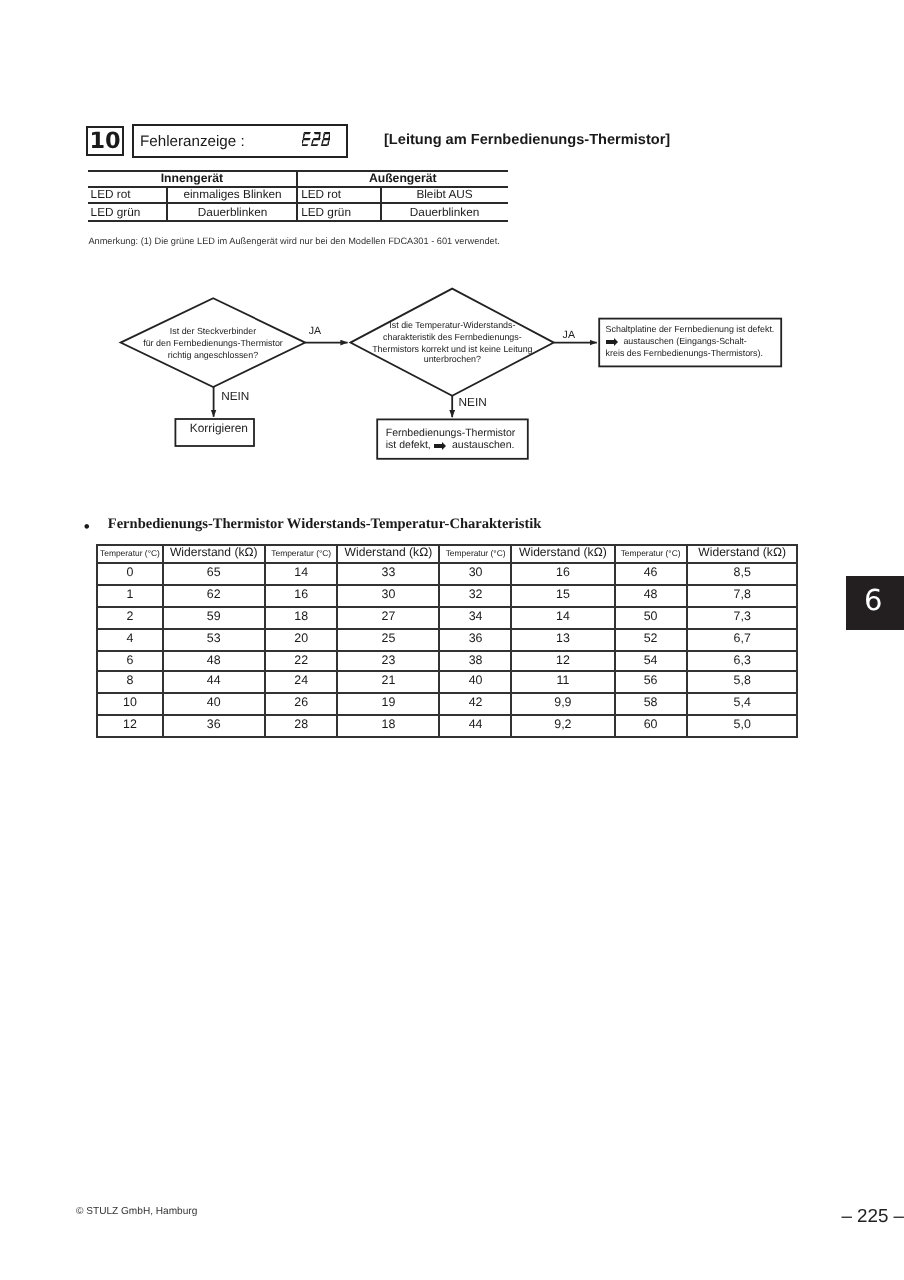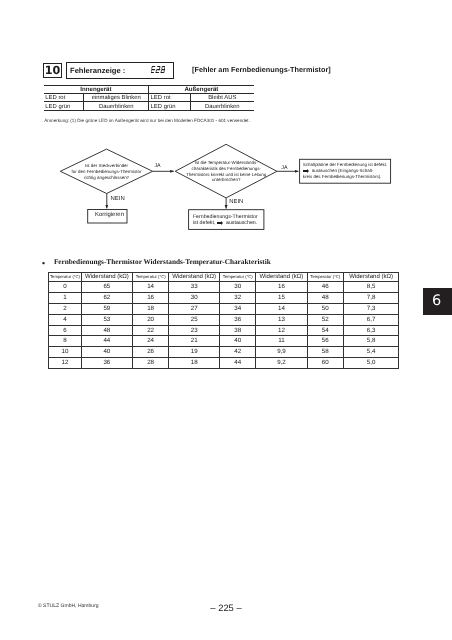--- a/index.html
+++ b/index.html
@@ -7,21 +7,21 @@
   body{width:452px;height:640px;background:#ffffff;position:relative;overflow:hidden;
        font-family:"Liberation Sans",sans-serif;color:#1a1a1a;
        -webkit-font-smoothing:antialiased;text-rendering:geometricPrecision;}
   .page{position:absolute;inset:0;}
   
   #num-box{position:absolute;left:43px;top:63px;width:19px;height:15px;border:1.25px solid #222;
            box-sizing:border-box;font-size:11.2px;line-height:14.3px;text-align:center;
            font-weight:bold;letter-spacing:0px;font-family:"DejaVu Sans",sans-serif;}
   #code-box{position:absolute;left:66px;top:62px;width:108px;height:17px;border:1.2px solid #222;
             box-sizing:border-box;}
-  #code-label{position:absolute;left:70px;top:65.5px;font-size:7.6px;font-weight:bold;}
+  #code-label{position:absolute;left:70px;top:65.5px;font-size:7.6px;font-weight:normal;}
   #code-value{position:absolute;left:150.8px;top:66.2px;}
   #header-note{position:absolute;left:192px;top:65px;font-size:7.3px;font-weight:bold;white-space:nowrap;}
   
   #led-table{position:absolute;left:43.8px;top:84.5px;width:209.9px;border-collapse:collapse;
              table-layout:fixed;}
   #led-table td,#led-table th{border:0 none;border-top:0.8px solid #2a2a2a;border-bottom:0.8px solid #2a2a2a;
              font-size:5.9px;font-weight:normal;
              padding:1.4px 0 0 0;height:6.55px;line-height:6.55px;text-align:center;white-space:nowrap;vertical-align:top;}
   #led-table th{font-weight:bold;font-size:6.1px;height:5.95px;line-height:5.95px;padding-top:1.1px;}
   #led-table td.l{text-align:left;padding-left:1.5px;}
@@ -69,21 +69,21 @@
   #res-table col.t3{width:35.9px}
   #res-table col.w3{width:51.4px}
   #res-table col.t4{width:36.3px}
   #res-table col.w4{width:55.3px}
   
   #tab{position:absolute;left:422.8px;top:287.8px;width:29.2px;height:26.8px;background:#231f20;
        color:#fff;font-size:14.5px;line-height:26.8px;text-align:center;font-family:"DejaVu Sans",sans-serif;
        padding-right:1.5px;box-sizing:border-box;font-weight:normal;}
   
   #copyright{position:absolute;left:38px;top:602.5px;font-size:5.05px;color:#333;}
-  #pageno{position:absolute;left:0;right:0;top:603.0px;text-align:center;font-size:9.4px;line-height:9.4px;color:#222;}
+  #pageno{position:absolute;left:0;right:0;top:603.0px;text-align:right;font-size:9.4px;line-height:9.4px;color:#222;}
 </style>
 </head>
 <body>
 
 <div class="page">
   <div id="num-box">10</div>
   <div id="code-box"></div>
   <div id="code-label">Fehleranzeige :</div>
   <svg id="code-value" width="14.649600000000001" height="7.194" viewBox="0 0 44.800000000000004 22">
       <g transform="translate(0,0)">
@@ -103,21 +103,21 @@
       <g transform="translate(30.8,0)">
         <polygon points="2.7299999999999995,0 13.6,0 11.62,3.3 4.05,3.3" fill="#1a1a1a"></polygon>
         <polygon points="13.27,1.32 10.959999999999999,3.63 9.475,8.690000000000001 11.95,10.67" fill="#1a1a1a"></polygon>
         <polygon points="11.29,11.33 9.309999999999999,13.309999999999999 7.825,18.37 9.969999999999999,20.68" fill="#1a1a1a"></polygon>
         <polygon points="-0.23999999999999988,18.7 9.64,18.7 7.66,22 -2.55,22" fill="#1a1a1a"></polygon>
         <polygon points="0.42,11.33 2.565,13.309999999999999 0.75,18.37 -1.5599999999999996,20.68" fill="#1a1a1a"></polygon>
         <polygon points="2.4,1.32 4.709999999999999,3.63 3.2249999999999996,8.690000000000001 1.08,10.67" fill="#1a1a1a"></polygon>
         <polygon points="2.4,9.35 13.27,9.35 11.62,12.65 0.75,12.65" fill="#1a1a1a"></polygon>
       </g>
     </svg>
-  <div id="header-note">[Fehler am Fernbedienungs-Thermistor]</div>
+  <div id="header-note">[Leitung am Fernbedienungs-Thermistor]</div>
 
   <table id="led-table">
       <colgroup>
         <col class="c1">
         <col class="c2">
         <col class="c3">
         <col class="c4">
       </colgroup>
       <tbody>
     <tr>

